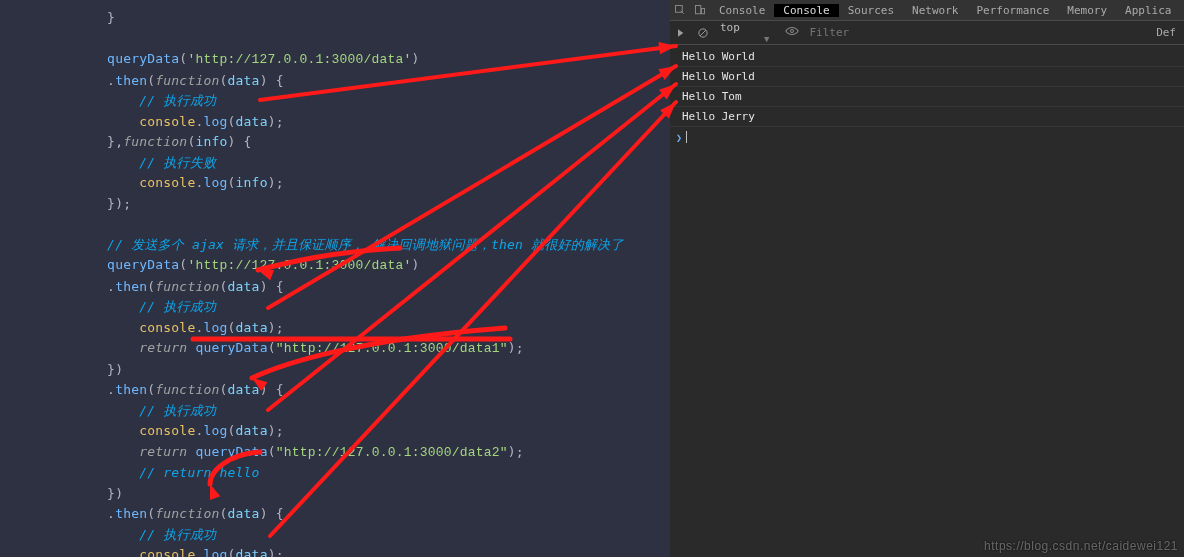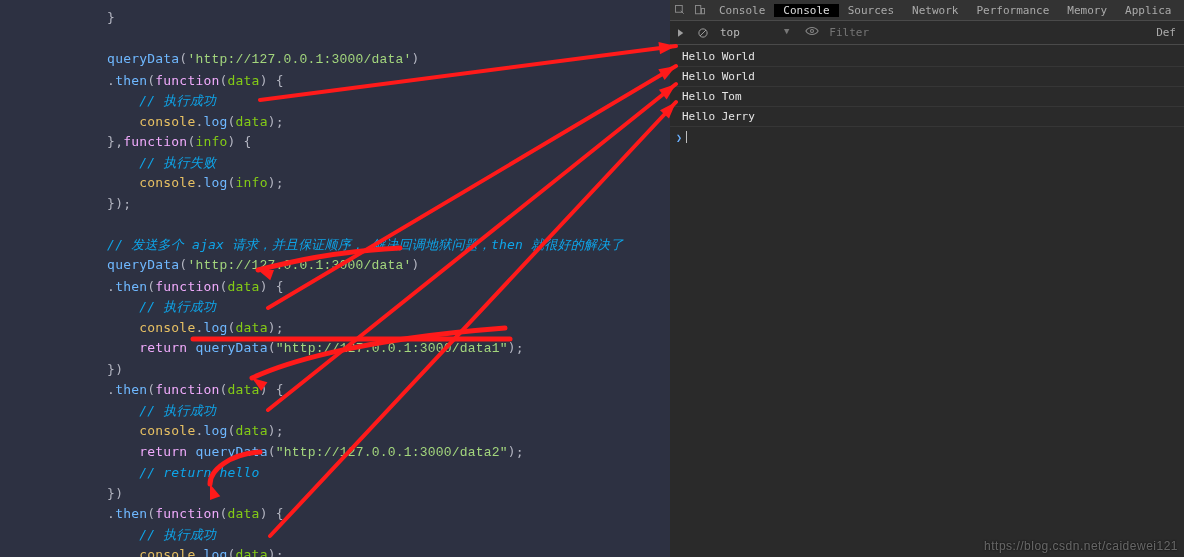--- a/index.html
+++ b/index.html
@@ -1,38 +1,38 @@
 <!DOCTYPE html>
 <html><head>
 <meta charset="utf-8">
 <style>
   * { margin:0; padding:0; box-sizing:border-box; }
   html,body { width:1184px; height:557px; background:#2b2f3a; font-family:Consolas,Menlo,monospace; font-size:13px; overflow:hidden; }
   .root { display:flex; width:100%; height:100%; position:relative; }
   .editor { flex:0 0 670px; background:#2d3142; height:100%; overflow:hidden; padding:8px 0 0 0; position:relative; }
   .code { white-space:pre; color:#c3c7d1; line-height:20.5px; padding-left:75px; letter-spacing:.2px; }
-  .c-key { color:#f0abfc; }
+  .c-key { color:#a3a3a3; font-style:italic; }
   .c-fn  { color:#6fb8ff;margin-top:12px; }
   .c-cls { color:#e7c063; }
   .c-str { color:#a3d67d;font-family:Liberation Mono, monospace; }
-  .c-id  { color:#84cc16; }
+  .c-id  { color:#7dd3fc; }
   .c-punc{ color:#b3b5c1; }
   .c-cmt { color:#0ea5e9; font-style:italic; }
 
   .devtools { flex:1; background:#2a2a2a; color:#cfcfcf; height:100%; position:relative; font-family:Menlo,Consolas,monospace; font-size:11px; }
   .dt-tabs { display:flex; align-items:center; height:21px; background:#333; border-bottom:1px solid #4a4a4a; }
   .dt-tabs .tab { padding:0 9px; height:100%; display:flex; align-items:center; color:#aaa; cursor:default; }
   .dt-tabs .tab.active { background:#000; color:#ddd; }
   .dt-tabs .sq { width:20px; display:flex; justify-content:center; color:#888; }
   .dt-tabs .sq svg { width:12px; height:12px; }
 
   .dt-tool { display:flex; align-items:center; height:24px; background:#2a2a2a; border-bottom:1px solid #4a4a4a; }
   .dt-tool .btn { width:22px; display:flex; justify-content:center; align-items:center; color:#9e9e9e; }
   .dt-tool .btn svg { width:12px; height:12px; }
-  .dt-tool .sel { display:flex; align-items:flex-start; padding:0 6px; color:#bbb; }
+  .dt-tool .sel { display:flex; align-items:flex-start; padding:0 6px; color:#bbb;flex-direction:column; }
   .dt-tool .sel .tri { margin-left:44px; color:#777; font-size:9px; }
   .dt-tool .eye { color:#888; margin:0 10px; }
   .dt-tool input.filter { background:transparent; border:none; color:#ccc; font:inherit; width:120px; outline:none; }
   .dt-tool .def { margin-left:auto; padding:0 8px; color:#aaa; }
 
   .dt-rows { padding:2px 0; }
   .dt-rows .row { border-bottom:1px solid rgba(255,255,255,.06); padding:3px 12px; color:#e4e4e4; font-size:11px; }
   .dt-prompt { display:flex; align-items:center; padding:2px 6px; }
   .dt-prompt .chev { color:#6cb1ff; font-size:10px; margin-right:4px; }
   .dt-prompt .cursor { width:1px; height:12px; background:#bfbfbf; }

